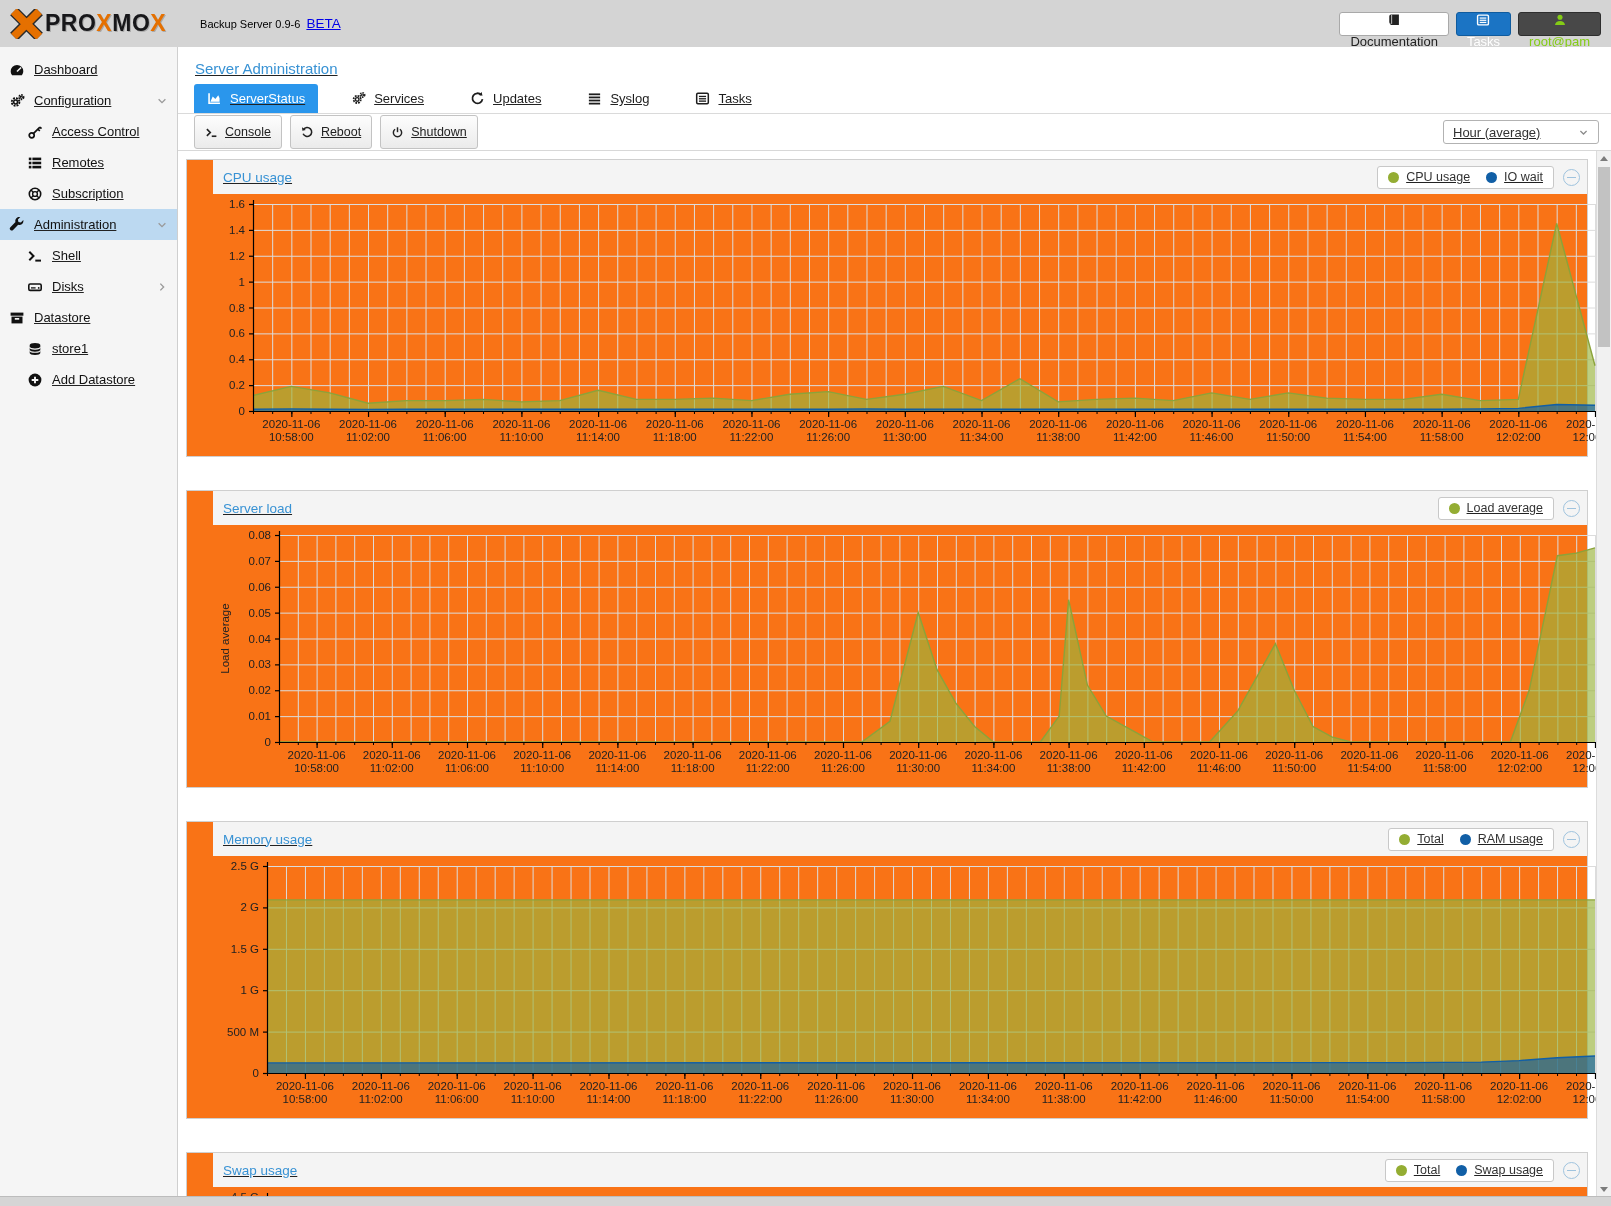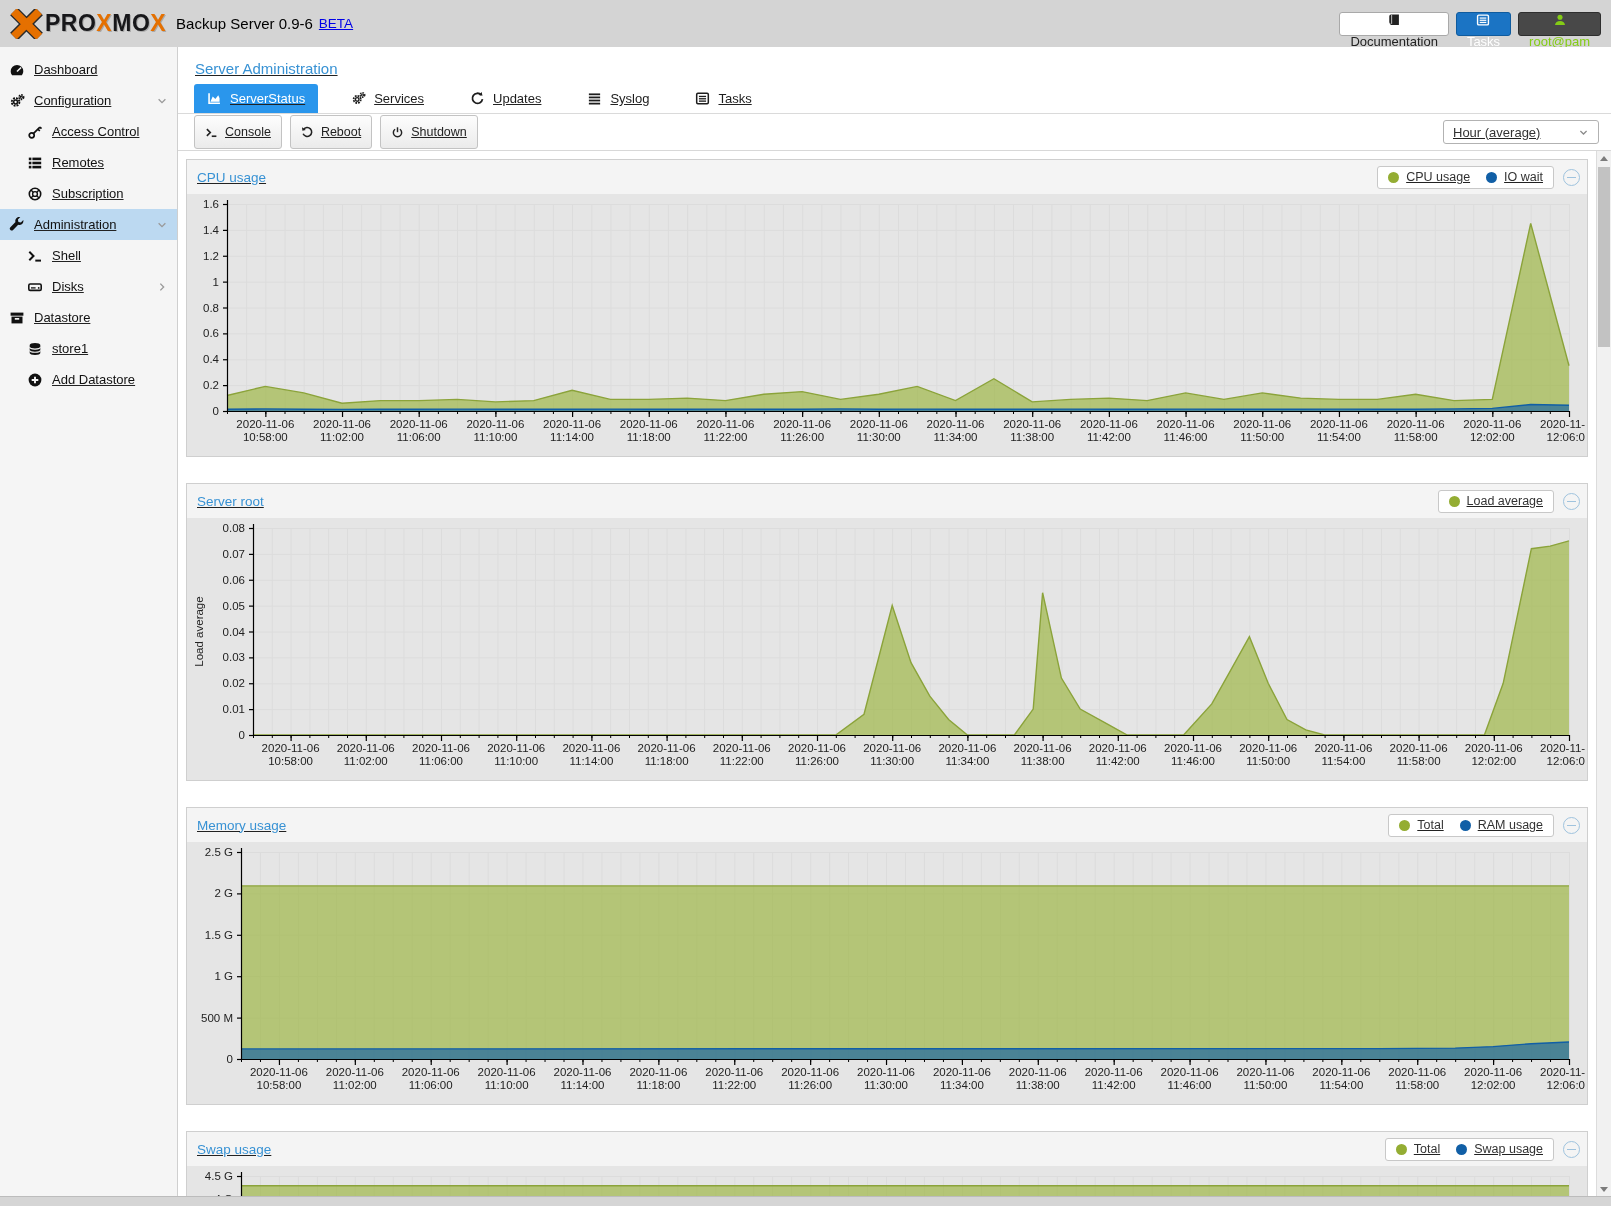--- a/index.html
+++ b/index.html
@@ -5,21 +5,21 @@
   * { margin:0; padding:0; box-sizing:border-box; }
   html,body { width:1611px; height:1206px; overflow:hidden; }
   body { font-family:"Liberation Sans", sans-serif; background:#fff; position:relative; font-size:13px; color:#222; }
 
   
   .app-header { height:47px; background:#d4d4d4; display:flex; align-items:center; padding:0 10px; }
   .logo { display:flex; align-items:center; margin-right:10px; }
   .logo-x svg { display:block; }
   .brand { font-weight:bold; font-size:23px; letter-spacing:.5px; color:#17171a; text-shadow:1px 1px 0 #aaa; margin-left:2px; }
   .brand .orange { color:#e57000; }
-  .product { font-size:15px; color:#000; margin-left:0; }
+  .product { font-size:11px; color:#000; margin-left:24px; }
   .beta { color:#0000e8; text-decoration:underline; font-size:13.5px; margin-left:6px; cursor:pointer; }
   .header-right { margin-left:auto; display:flex; gap:7px; align-items:center; }
   .hbtn { height:24px; display:inline-flex; align-items:center; gap:7px; padding:0 10px; border-radius:3px; font-size:13px; cursor:pointer;flex-direction:column; }
   .hbtn .ico { width:14px; height:14px; }
   .hbtn.doc { background:#fff; border:1px solid #a9a9a9; color:#222; }
   .hbtn.tasks { background:#1b74c4; border:1px solid #0f5b9e; color:#fff; }
   .badge { background:#3c4248; border-radius:9px; padding:0 8px; font-size:12px; line-height:17px; color:#fff; }
   .hbtn.user { background:#484848; border:1px solid #2e2e2e; color:#84cc16; }
   .chev-sm { width:11px; height:11px; }
 
@@ -39,21 +39,21 @@
   .tab { display:flex; align-items:center; gap:8px; padding:0 13px; font-size:13px; color:#1d1d1d; border-radius:3px 3px 0 0; cursor:pointer; }
   .tab .ico { width:15px; height:15px; }
   .tab.active { background:#2a96ec; color:#fff; }
   .toolbar { display:flex; align-items:center; gap:8px; padding:6px 12px 6px 16px; border-bottom:1px solid #d8d8d8; height:37px; }
   .tbtn { height:24px; display:inline-flex; align-items:center; gap:7px; padding:16px 10px; background:linear-gradient(#fdfdfd,#ebebeb); border:1px solid #c3c3c3; border-radius:3px; font-size:12.5px; color:#222; cursor:pointer; }
   .tbtn .ico { width:13px; height:13px; }
   .tf-select { margin-left:auto; width:156px; height:24px; background:#fff; border:1px solid #b2b2b2; border-radius:3px; display:flex; align-items:center; padding:0 9px; font-size:13px; color:#333; cursor:pointer; }
   .tf-select .chev-sm { margin-left:auto; color:#8b8b8b; }
 
   .panels { padding:8px; margin-right:15px; }
-  .panel { border:1px solid #cfcfcf; margin-bottom:26px; background:#e5e5e5; }
+  .panel { border:1px solid #cfcfcf; margin-bottom:33px; background:#f97316;padding-left:26px; }
   .panel-header { height:34px; background:#f4f4f4; display:flex; align-items:center; padding:0 7px 0 10px; }
   .panel-title { color:#3892d4; font-size:13.5px; }
   .legend { margin-left:auto; display:flex; align-items:center; gap:16px; background:#fff; border:1px solid #c8c8c8; border-radius:3px; height:23px; padding:0 10px; }
   .legend-item { display:flex; align-items:center; gap:7px; font-size:12.5px; color:#333; cursor:pointer; }
   .dot { width:11px; height:11px; border-radius:50%; flex:none; }
   .collapse-tool { width:17px; height:17px; border-radius:50%; border:1px solid #9fc3de; margin-left:9px; position:relative; cursor:pointer; flex:none; }
   .collapse-tool::after { content:""; position:absolute; left:3px; right:3px; top:7px; height:1.5px; background:#9fc3de; }
   .panel-body { padding:2px; }
   svg.chart { display:block; overflow:hidden; }
   svg.chart text { font-family:"Liberation Sans", sans-serif; fill:#222; font-size:11.5px; }
@@ -617,21 +617,21 @@
               <text x="1303.3142857142857" y="232" text-anchor="middle">2020-11-06</text>
               <text x="1303.3142857142857" y="245" text-anchor="middle">12:02:00</text>
               <line x1="1380.5" x2="1380.5" y1="215" y2="221" stroke="#000" stroke-width="1.2"></line>
               <text x="1380" y="232" text-anchor="middle">2020-11-06</text>
               <text x="1380" y="245" text-anchor="middle">12:06:00</text>
             </svg>
           </div>
         </div>
         <div class="panel">
           <div class="panel-header">
-            <span class="panel-title">Server root</span>
+            <span class="panel-title">Server load</span>
             <span class="legend">
               <span class="legend-item">
                 <span class="dot" style="background:#94ad33"></span>
                 <span>Load average</span>
               </span>
             </span>
             <span class="collapse-tool"></span>
           </div>
           <div class="panel-body">
             <svg class="chart" width="1396" height="258">

